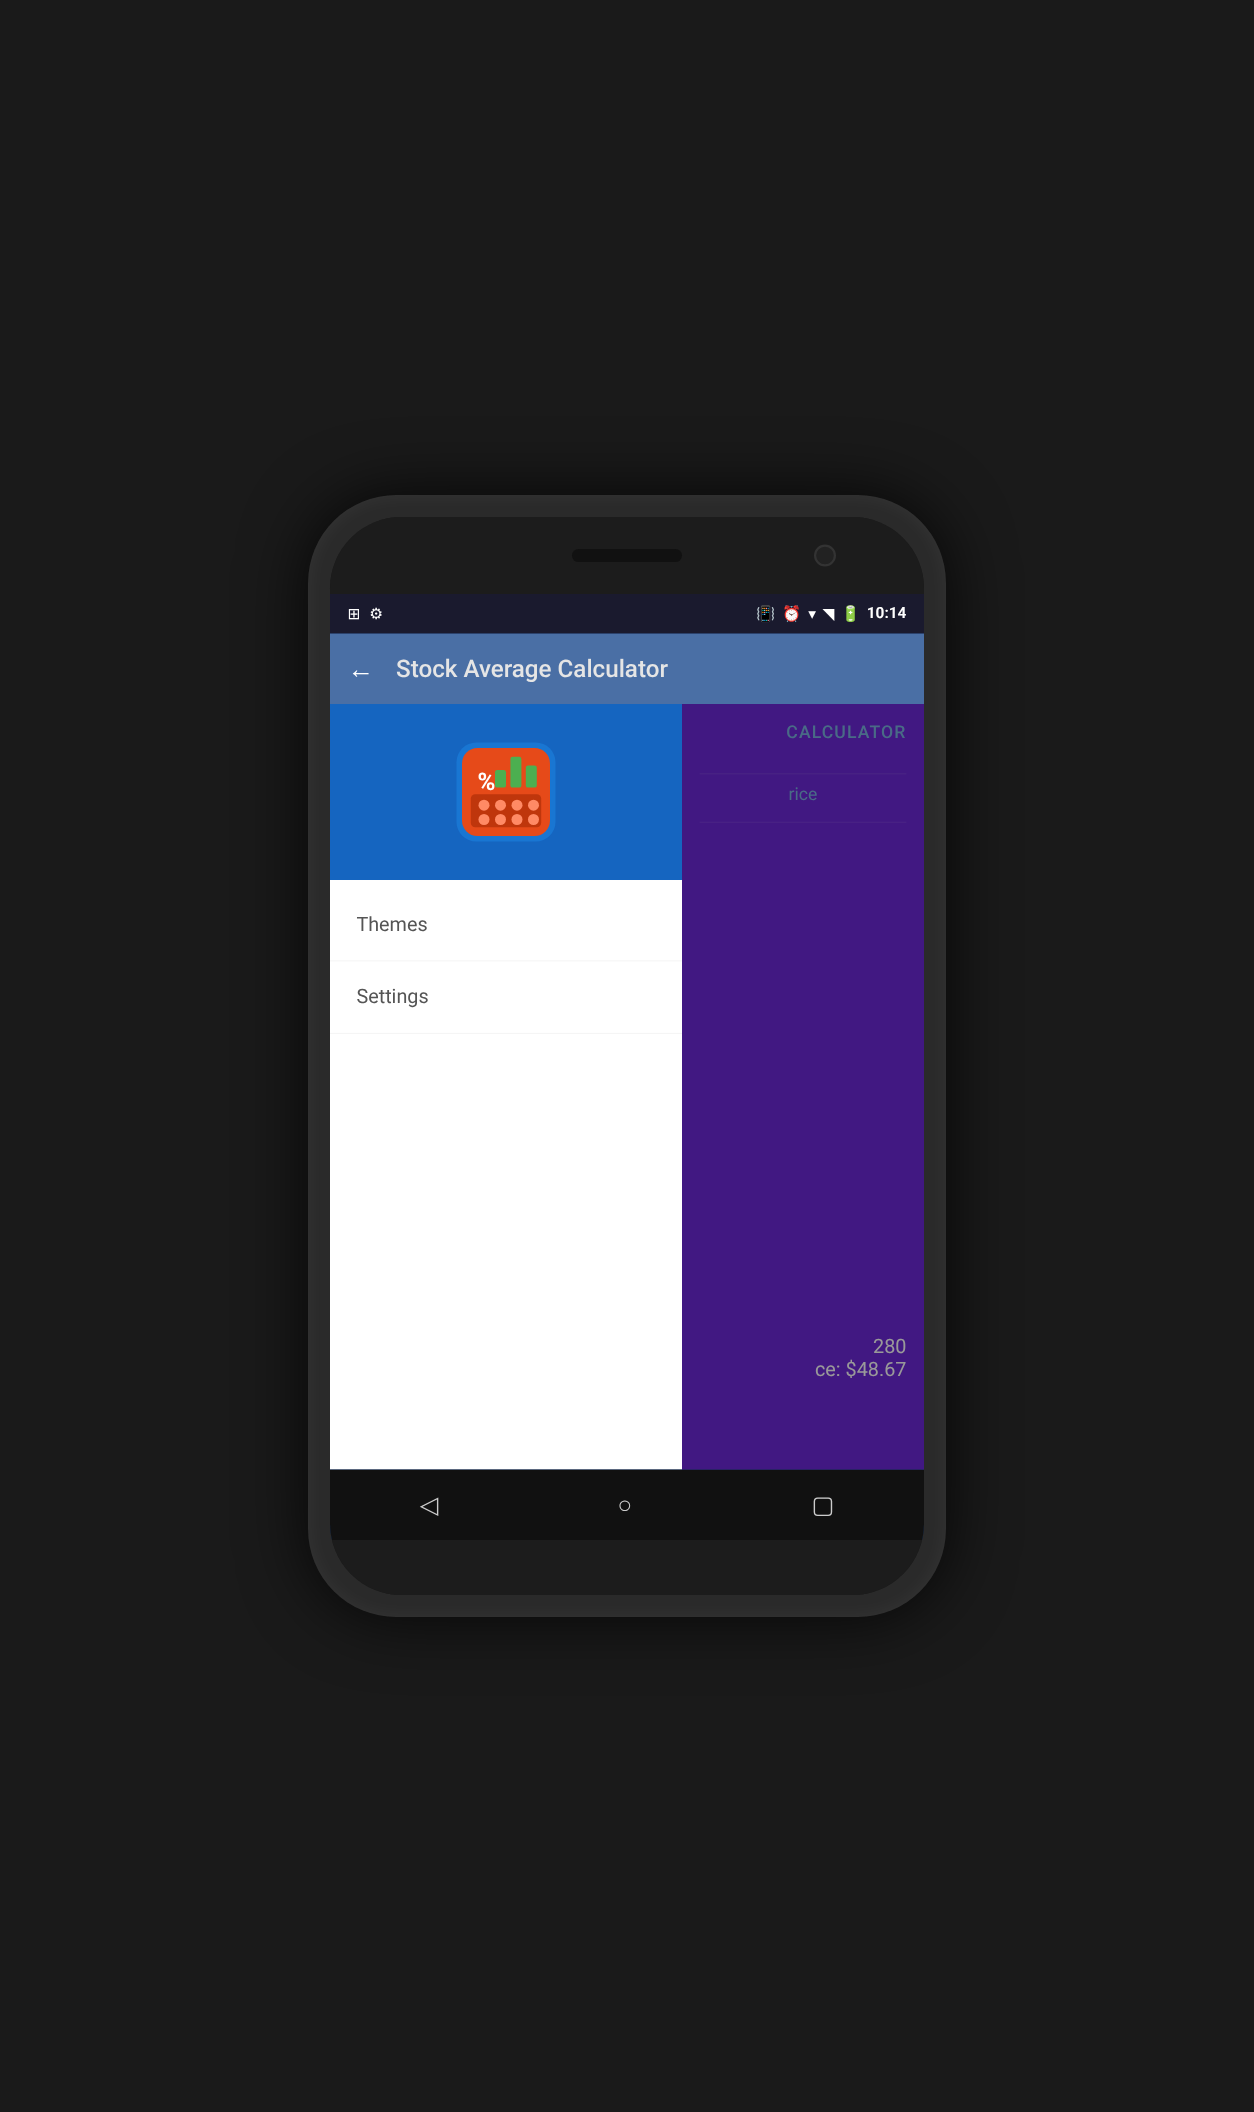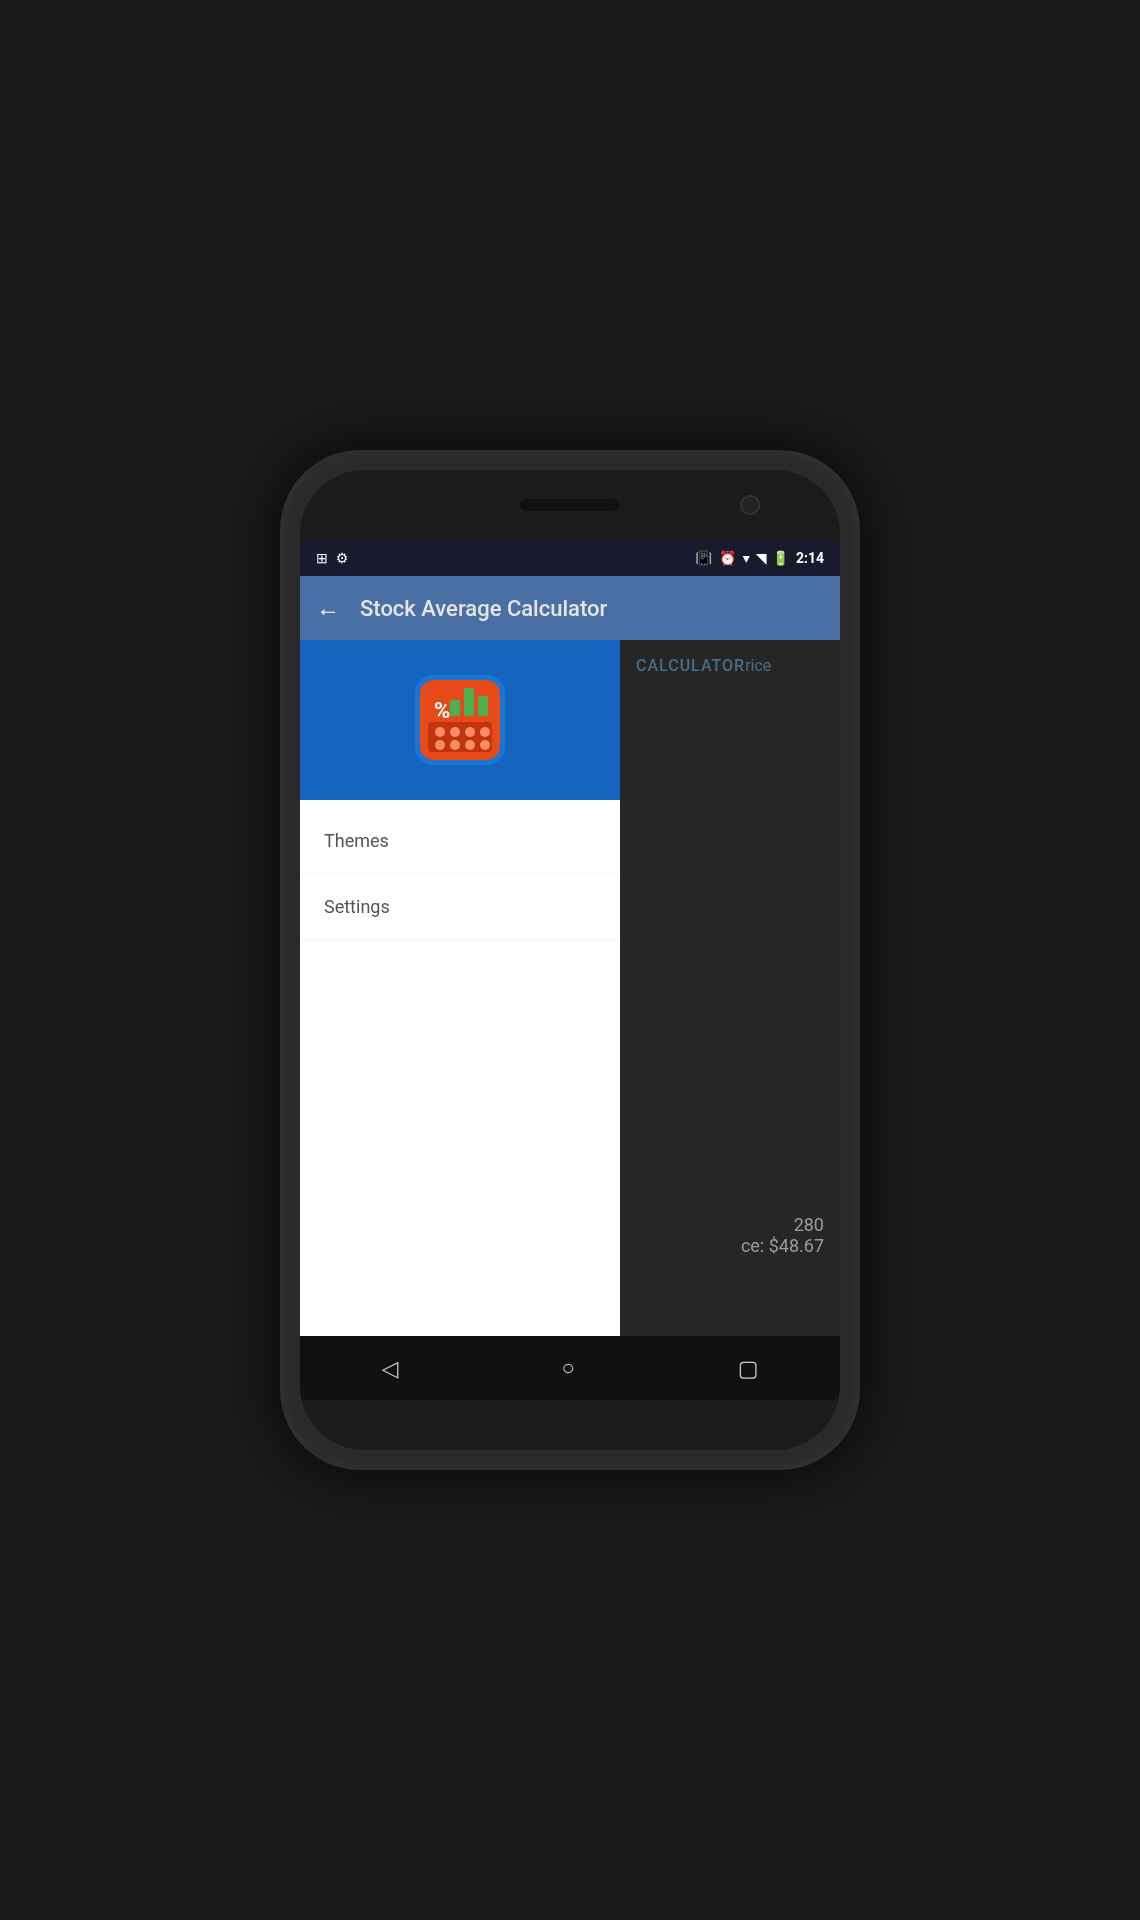--- a/index.html
+++ b/index.html
@@ -189,42 +189,42 @@
 
     .menu-item-text {
       font-size: 18px;
       color: #555;
       font-weight: 400;
     }
 
     
     .bg-content {
       flex: 1;
-      background: #404040;
-      display: flex;
-      flex-direction: row;
+      background: #6d28d9;
+      display: flex;
+      flex-direction: column;
       padding: 16px;
       position: relative;
       overflow: hidden;
     }
 
     .bg-title {
       color: #7bb3e0;
       font-size: 16px;
       font-weight: 500;
       letter-spacing: 1px;
       margin-bottom: 20px;
       text-align: right;
     }
 
     .bg-label {
       color: #7bb3e0;
       font-size: 16px;
       margin-bottom: 8px;
-      text-align: right;
+      text-align: center;
     }
 
     .bg-divider {
       height: 1px;
       background: rgba(255,255,255,0.1);
       margin: 8px 0;
     }
 
     .bg-bottom-info {
       position: absolute;
@@ -290,21 +290,21 @@
         <div class="status-left">
           <span class="status-icon">⊞</span>
           <span class="status-icon">⚙</span>
         </div>
         <div class="status-right">
           <span class="status-icon">📳</span>
           <span class="status-icon">⏰</span>
           <span class="status-icon">▾</span>
           <span class="status-icon">◥</span>
           <span class="status-icon">🔋</span>
-          <span class="status-time">2:14</span>
+          <span class="status-time">10:14</span>
         </div>
       </div>
 
       <div class="app-bar">
         <span class="back-arrow">←</span>
         <span class="app-bar-title">Stock Average Calculator</span>
       </div>
 
       <div class="content-area">
 

